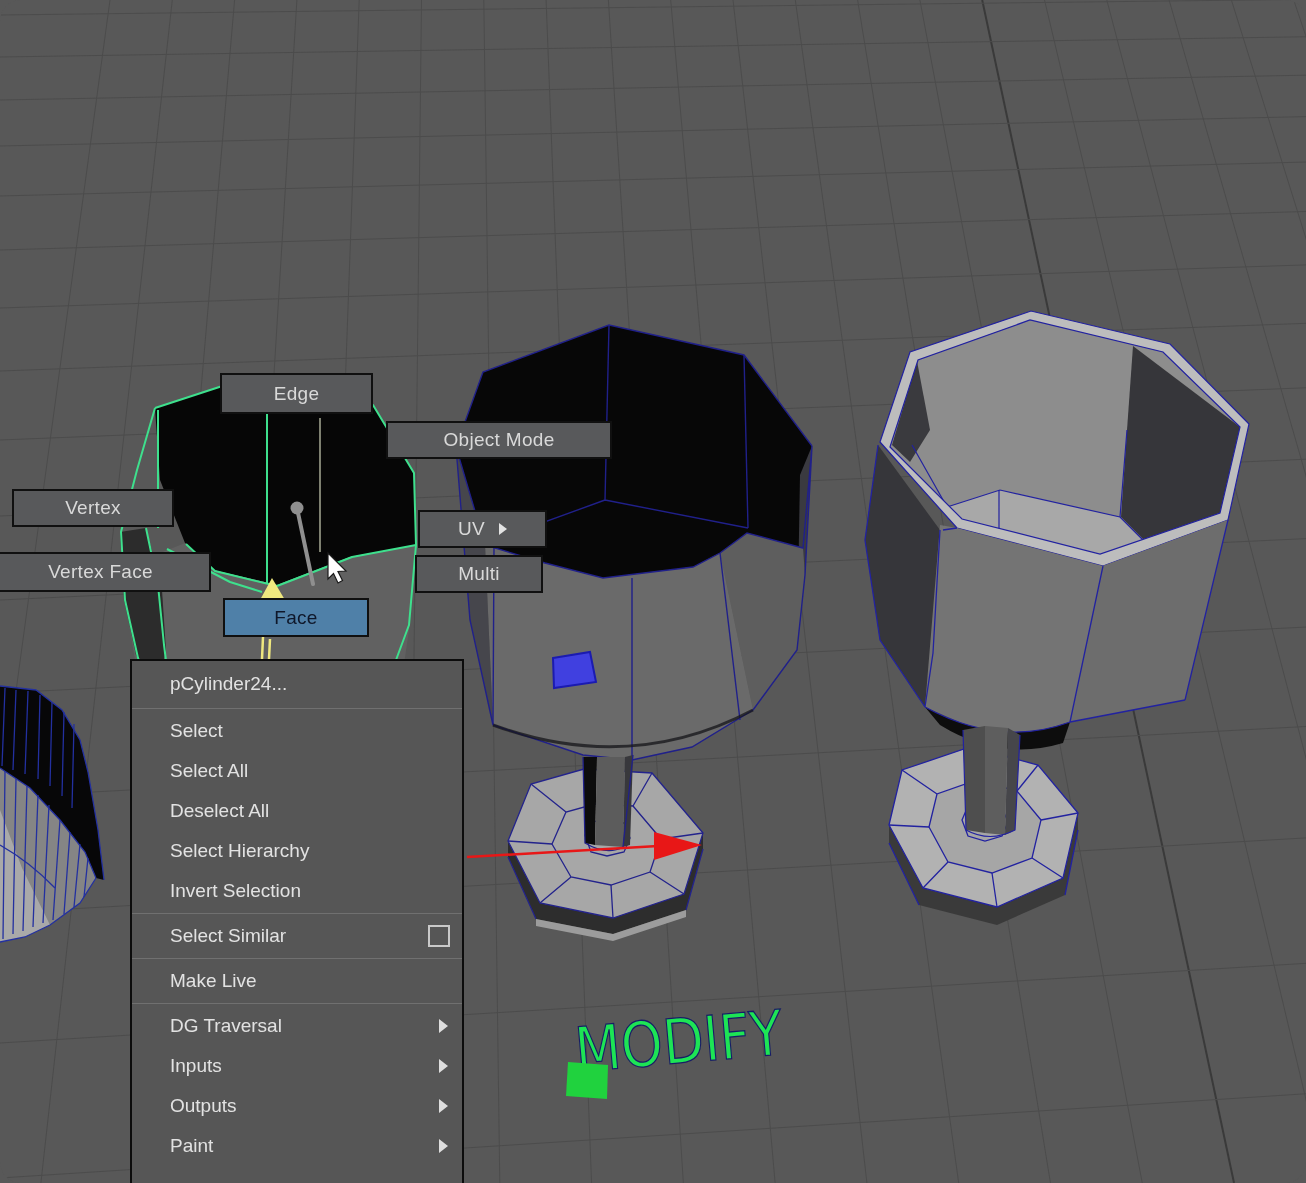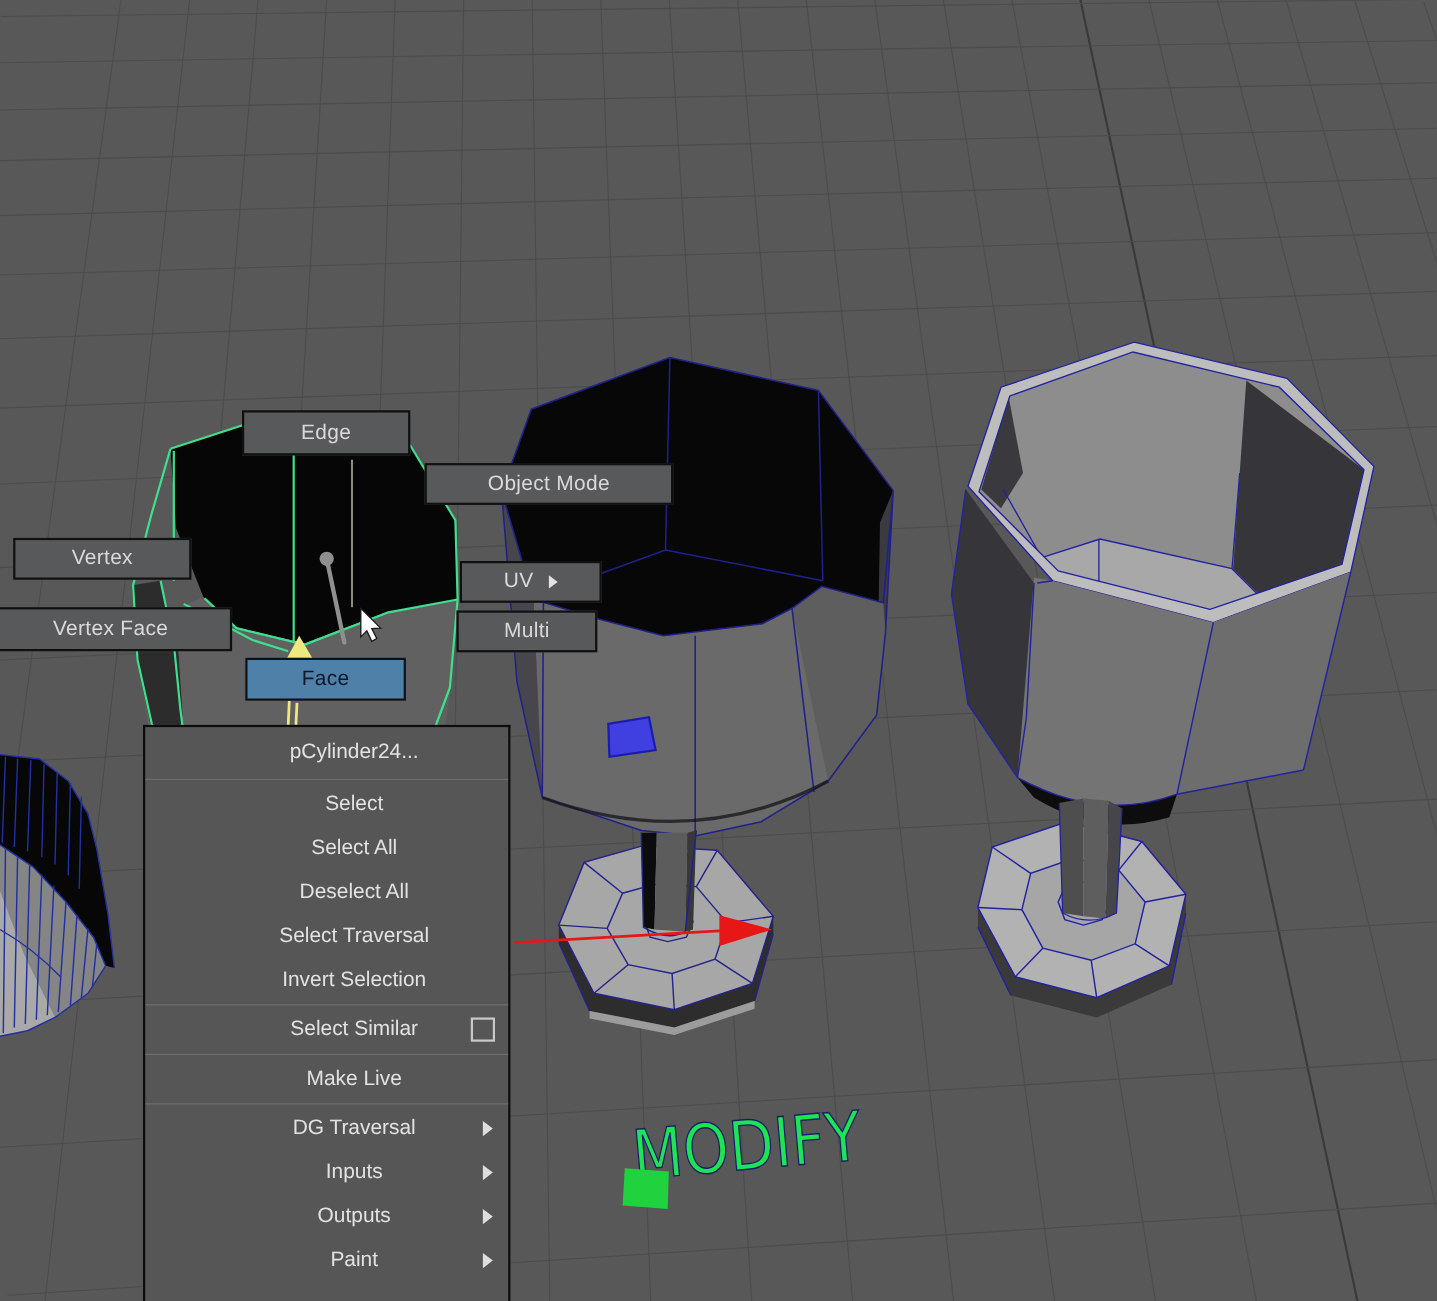--- a/index.html
+++ b/index.html
@@ -11,21 +11,21 @@
   .mm-box{position:absolute;z-index:20;background:#58595b;border:2px solid #101010;
           color:#d9d9d9;font-size:19px;display:flex;align-items:center;justify-content:center;
           box-sizing:border-box;letter-spacing:.3px;}
   .mm-box.selected{background:#4f80a8;color:#0f172a;}
   .mm-sub-arrow{width:0;height:0;border-left:8px solid #e3e3e3;border-top:6px solid transparent;
           border-bottom:6px solid transparent;margin-left:14px;}
   
   #ctx{position:absolute;left:130px;top:659px;width:334px;height:540px;z-index:20;
        background:#565656;border:2px solid #0c0c0c;border-bottom:none;box-sizing:border-box;
        color:#e2e2e2;font-size:19px;}
-  .ctx-row{height:40px;display:flex;align-items:center;padding-left:50px;position:relative;box-sizing:border-box;justify-content:center;}
+  .ctx-row{height:40px;display:flex;align-items:center;padding-left:38px;position:relative;box-sizing:border-box;}
   .ctx-row.header{height:45px;}
   .ctx-sep{height:1px;background:#707070;margin:2px 0;}
   .ctx-option-box{position:absolute;right:12px;top:50%;margin-top:-11px;width:18px;height:18px;
        border:2px solid #c9c9c9;background:transparent;}
   .ctx-arrow{position:absolute;right:14px;top:50%;margin-top:-7px;width:0;height:0;
        border-left:9px solid #dedede;border-top:7px solid transparent;border-bottom:7px solid transparent;}
 </style>
 </head>
 <body>
 
@@ -220,21 +220,21 @@
   <div class="ctx-row">
         <span>Select</span>
       </div>
   <div class="ctx-row">
         <span>Select All</span>
       </div>
   <div class="ctx-row">
         <span>Deselect All</span>
       </div>
   <div class="ctx-row">
-        <span>Select Traversal</span>
+        <span>Select Hierarchy</span>
       </div>
   <div class="ctx-row">
         <span>Invert Selection</span>
       </div>
   <div class="ctx-sep"></div>
   <div class="ctx-row">
     <span>Select Similar</span>
     <span class="ctx-option-box"></span>
   </div>
   <div class="ctx-sep"></div>

